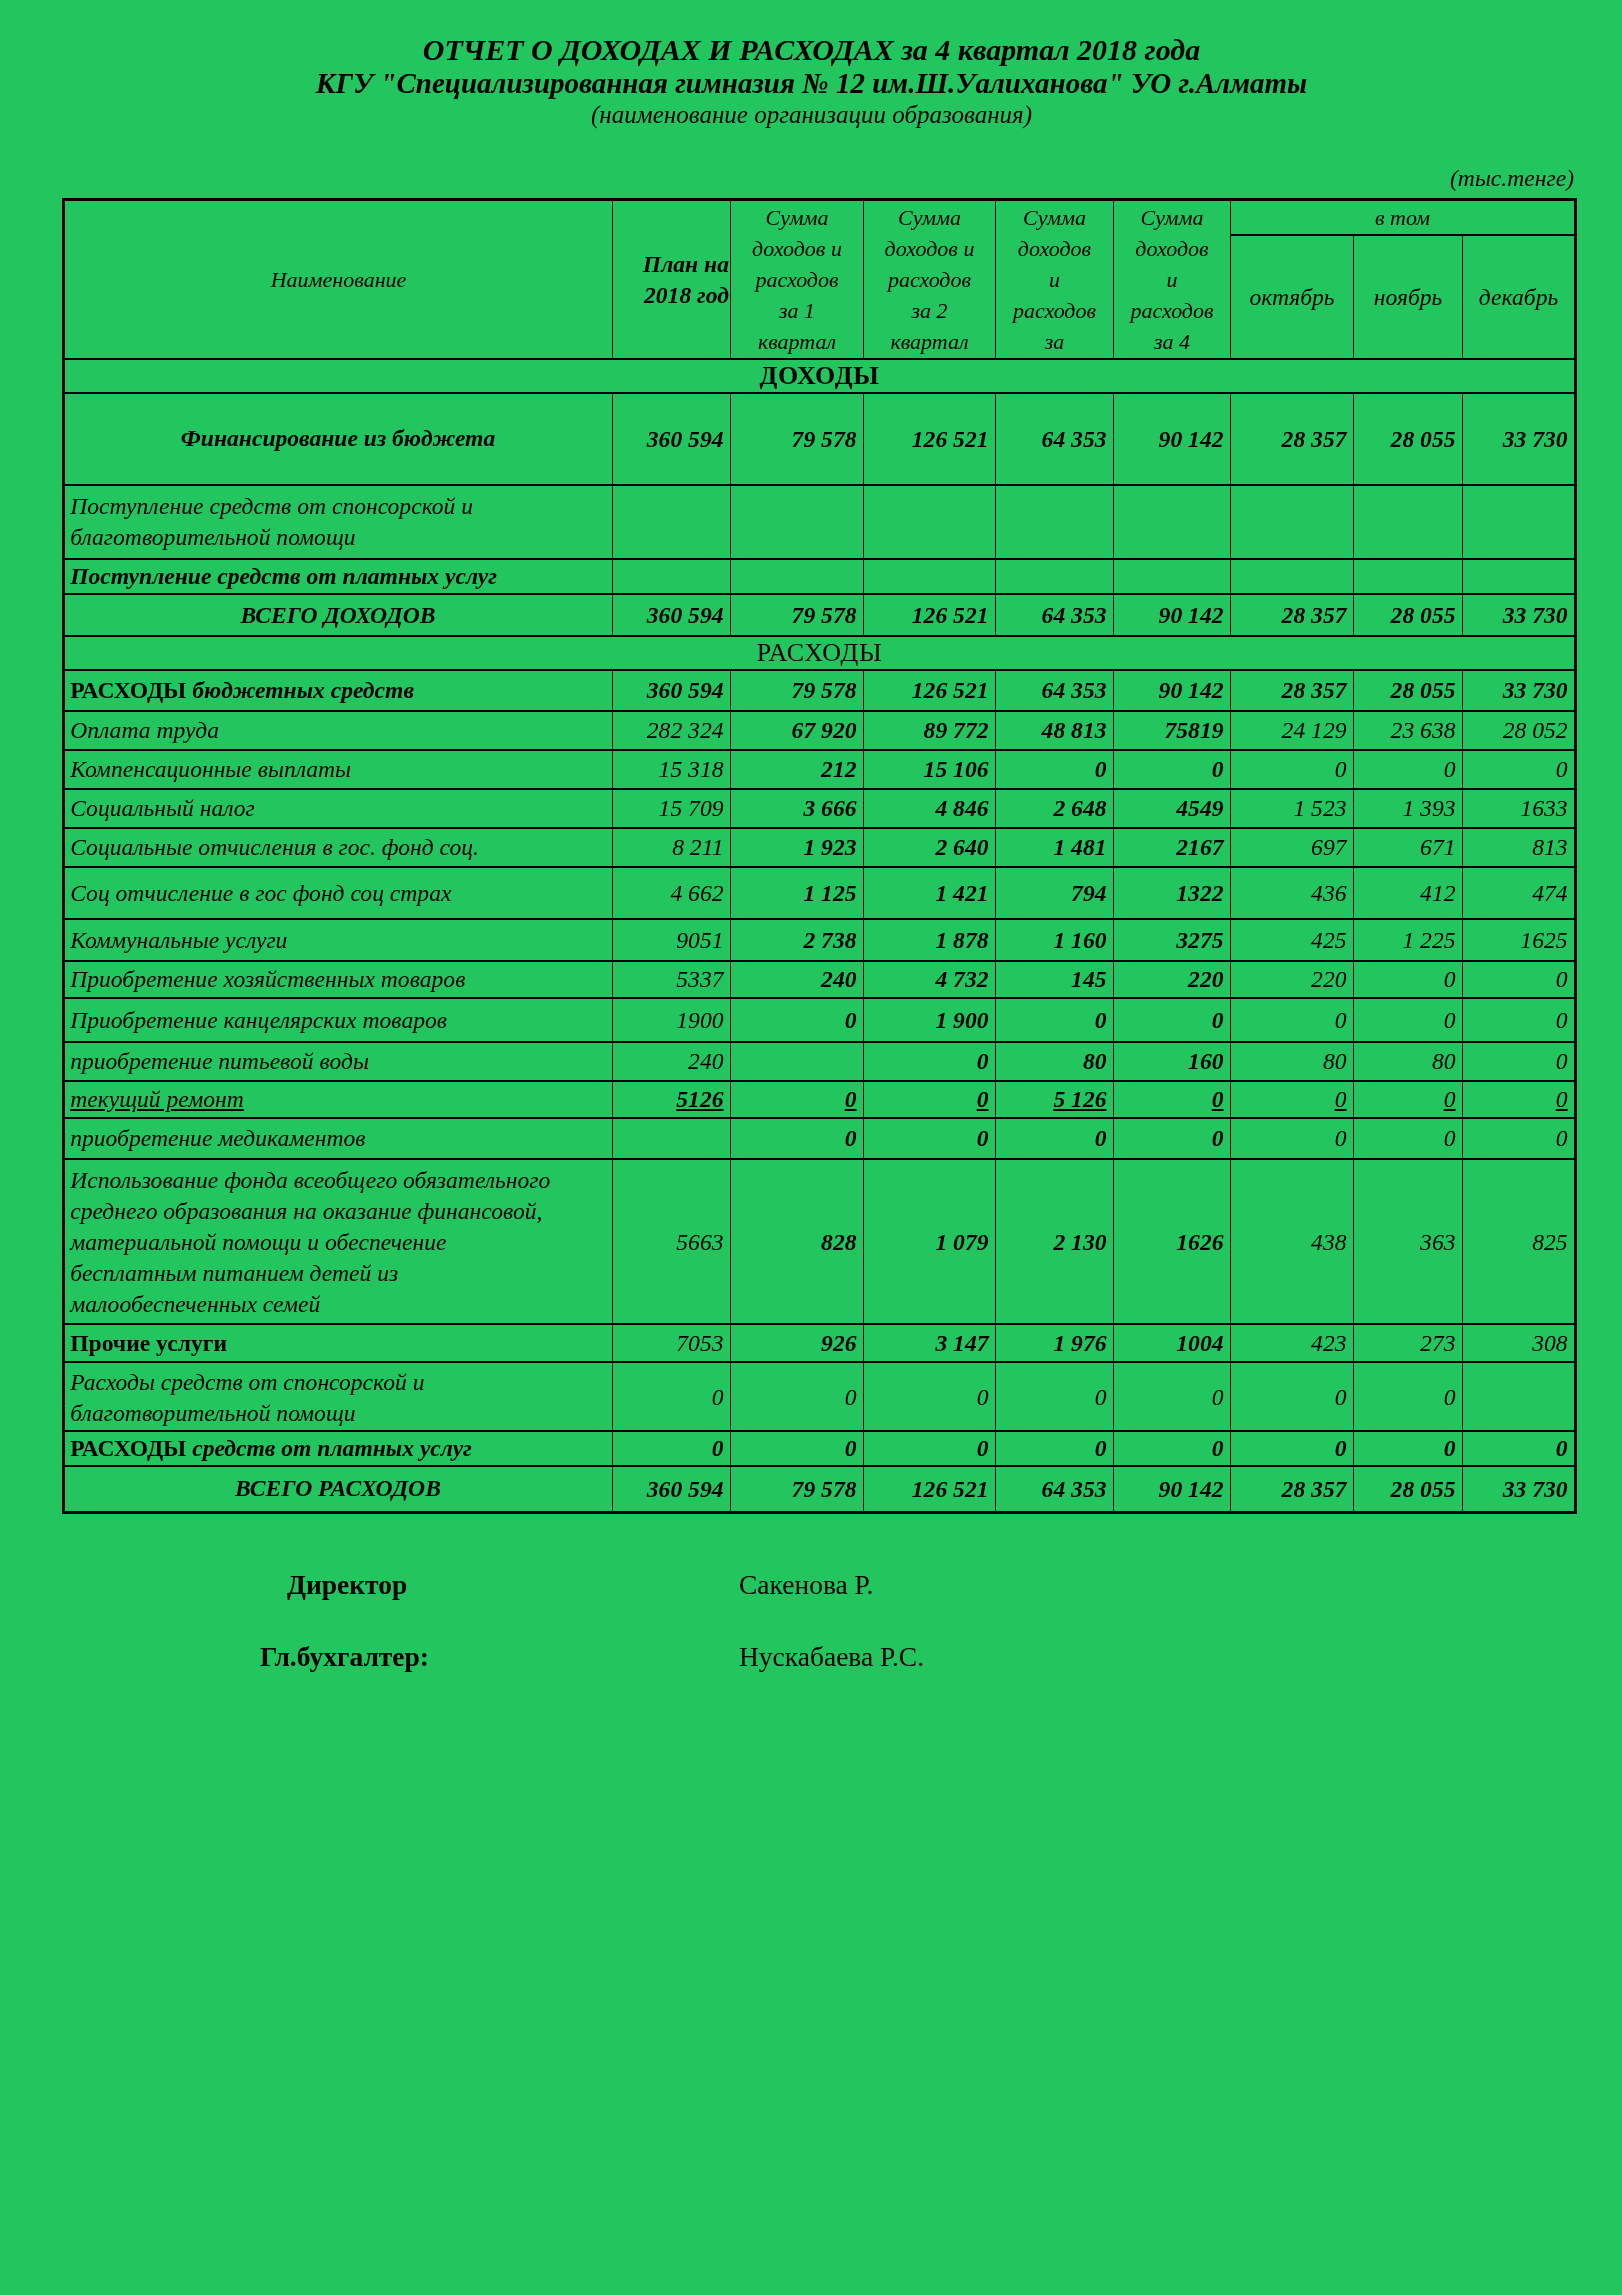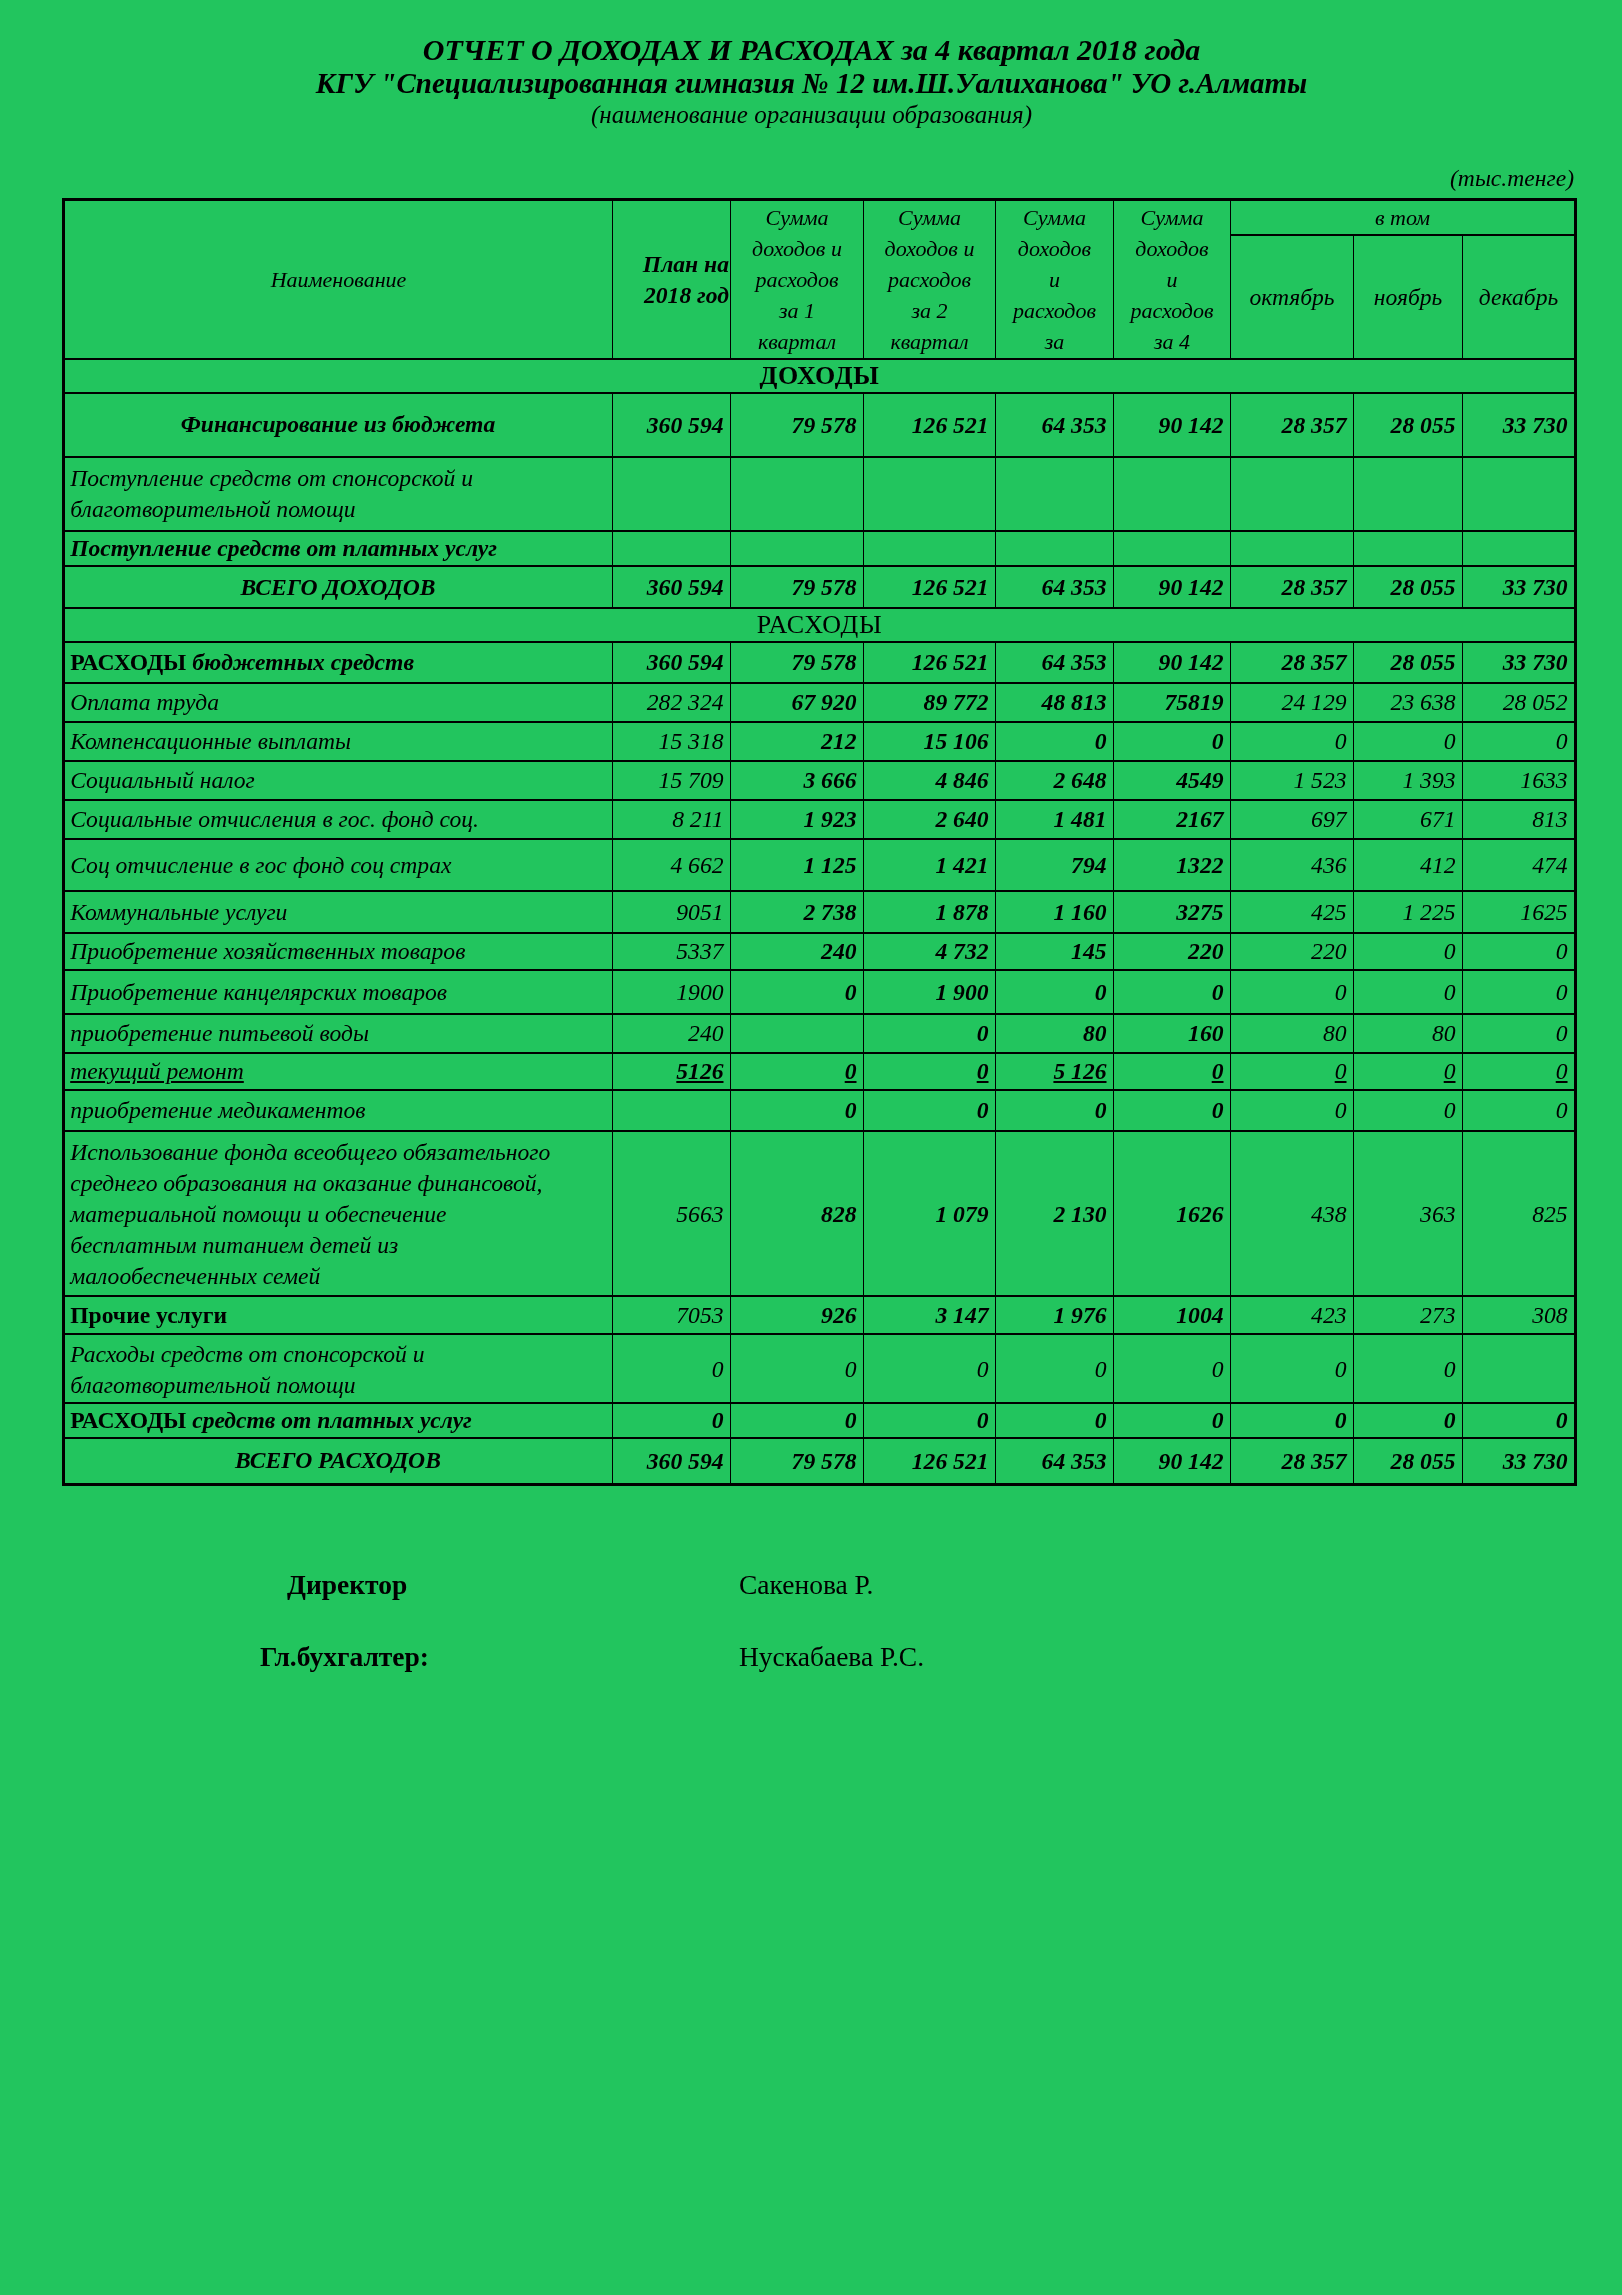--- a/index.html
+++ b/index.html
@@ -90,21 +90,21 @@
         <tr style="height: 124px;">
           <th class="hc mon">октябрь</th>
           <th class="hc mon">ноябрь</th>
           <th class="hc mon">декабрь</th>
         </tr>
       </thead>
       <tbody>
         <tr style="height: 30px; font-family: Liberation Serif, serif;">
           <td class="sec b" colspan="9">ДОХОДЫ</td>
         </tr>
-        <tr style="height: 64px;">
+        <tr style="height: 92px;">
           <td class="lab center">
             <div><span class="bi">Финансирование из бюджета</span></div>
           </td>
           <td class="num b">360 594</td>
           <td class="num b">79 578</td>
           <td class="num b">126 521</td>
           <td class="num b">64 353</td>
           <td class="num b">90 142</td>
           <td class="num b">28 357</td>
           <td class="num b">28 055</td>

